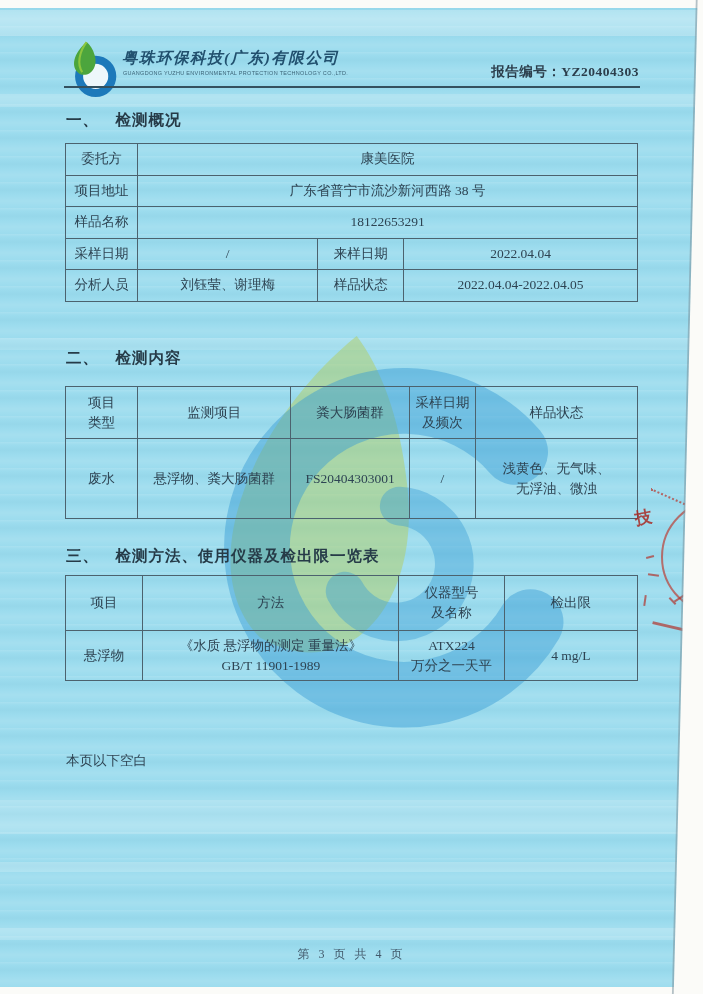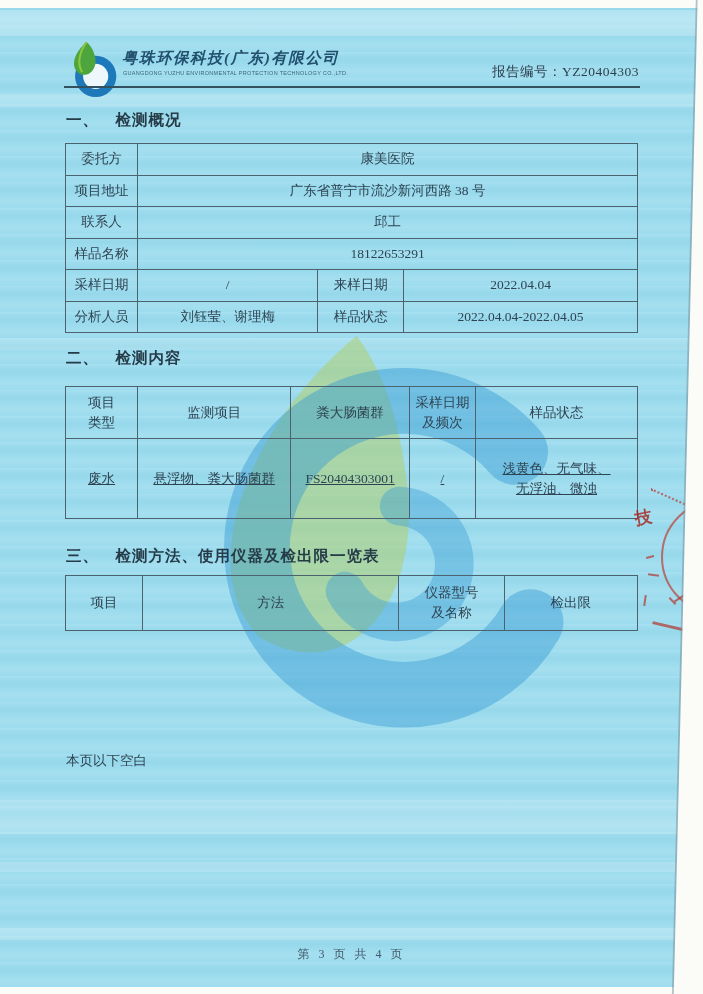--- a/index.html
+++ b/index.html
@@ -34,37 +34,37 @@
     clip-path:polygon(88% 0,100% 0,100% 100%,35% 100%);}
 
   .watermark{position:absolute;left:182px;top:336px;width:388px;height:402px;pointer-events:none;}
 
   
   .logo{position:absolute;left:66px;top:41px;width:54px;height:60px;}
   .company-cn{position:absolute;left:122px;top:48px;font-size:15.5px;font-weight:bold;
     font-style:italic;letter-spacing:1.5px;color:#21506e;}
   .company-en{position:absolute;left:123px;top:70px;font-size:5.5px;letter-spacing:.3px;
     color:#3b6478;font-family:"Liberation Sans",sans-serif;}
-  .report-no{position:absolute;right:64px;top:63px;font-size:13.5px;letter-spacing:.5px;color:#2c3e4c;}
+  .report-no{position:absolute;right:64px;top:63px;font-size:13.5px;letter-spacing:.5px;color:#2c3e4c;font-weight:bold;}
   .header-rule{position:absolute;left:64px;right:63px;top:86px;height:2px;background:#33505e;}
 
   
   .sec-title{position:absolute;left:66px;font-size:15.5px;font-weight:bold;
     letter-spacing:1px;color:#263b48;}
   .t{position:absolute;left:65px;width:573px;border-collapse:collapse;table-layout:fixed;
     font-size:13.5px;color:#2e4453;}
   .t td,.t th{border:1.3px solid #4c626e;text-align:center;vertical-align:middle;
     padding:2px 4px;font-weight:normal;white-space:pre-line;line-height:1.45;margin-top:20px;}
   .t1{top:143px;}
   .t1 tr{height:31.5px;}
   .t1 .c1{width:12.6%;} .t1 .c2{width:31.5%;} .t1 .c3{width:15%;} .t1 .c4{width:40.9%;}
   .t2{top:386px;}
   .t2 .c1{width:12.6%;} .t2 .c2{width:26.8%;} .t2 .c3{width:20.7%;}
   .t2 .c4{width:11.6%;} .t2 .c5{width:28.3%;}
-  .t2 tr.hdr{height:52px;} .t2 tr.dat{height:80px;text-decoration:underline;}
+  .t2 tr.hdr{height:52px;} .t2 tr.dat{height:80px;}
   .t3{top:575px;}
   .t3 .c1{width:13.5%;} .t3 .c2{width:44.8%;} .t3 .c3{width:18.4%;} .t3 .c4{width:23.3%;}
   .t3 tr.hdr{height:55px;} .t3 tr.dat{height:50px;}
 
   .blank-note{position:absolute;left:66px;top:752px;font-size:13.5px;color:#2e4453;}
   .footer{position:absolute;left:0;right:0;top:946px;text-align:center;
     font-size:12px;letter-spacing:3px;color:#41586a;}
 
   
   .stamp-arc{position:absolute;left:661px;top:499px;width:112px;height:112px;
@@ -119,24 +119,20 @@
         <col class="c4">
       </colgroup>
     <tbody>
         <tr>
       <td>委托方</td>
       <td colspan="3">康美医院</td>
     </tr>
     <tr>
       <td>项目地址</td>
       <td colspan="3">广东省普宁市流沙新河西路 38 号</td>
-    </tr>
-    <tr>
-      <td>联系人</td>
-      <td colspan="3">邱工</td>
     </tr>
     <tr>
       <td>样品名称</td>
       <td colspan="3">18122653291</td>
     </tr>
     <tr>
       <td>采样日期</td>
       <td>/</td>
       <td>来样日期</td>
       <td>2022.04.04</td>
@@ -189,20 +185,28 @@
         <col class="c4">
       </colgroup>
     <tbody>
         <tr class="hdr">
       <th>项目</th>
       <th>方法</th>
       <th>仪器型号
 及名称</th>
       <th>检出限</th>
     </tr>
+    <tr class="dat">
+      <td>悬浮物</td>
+      <td>《水质  悬浮物的测定  重量法》
+GB/T 11901-1989</td>
+      <td>ATX224
+万分之一天平</td>
+      <td>4 mg/L</td>
+    </tr>
   </tbody>
     </table>
 
   <div class="blank-note">本页以下空白</div>
 
   <div class="footer">第 3 页 共 4 页</div>
 
   <div class="stamp-arc"></div>
   <div class="stamp-dots"></div>
   <div class="stamp-char">技</div>

